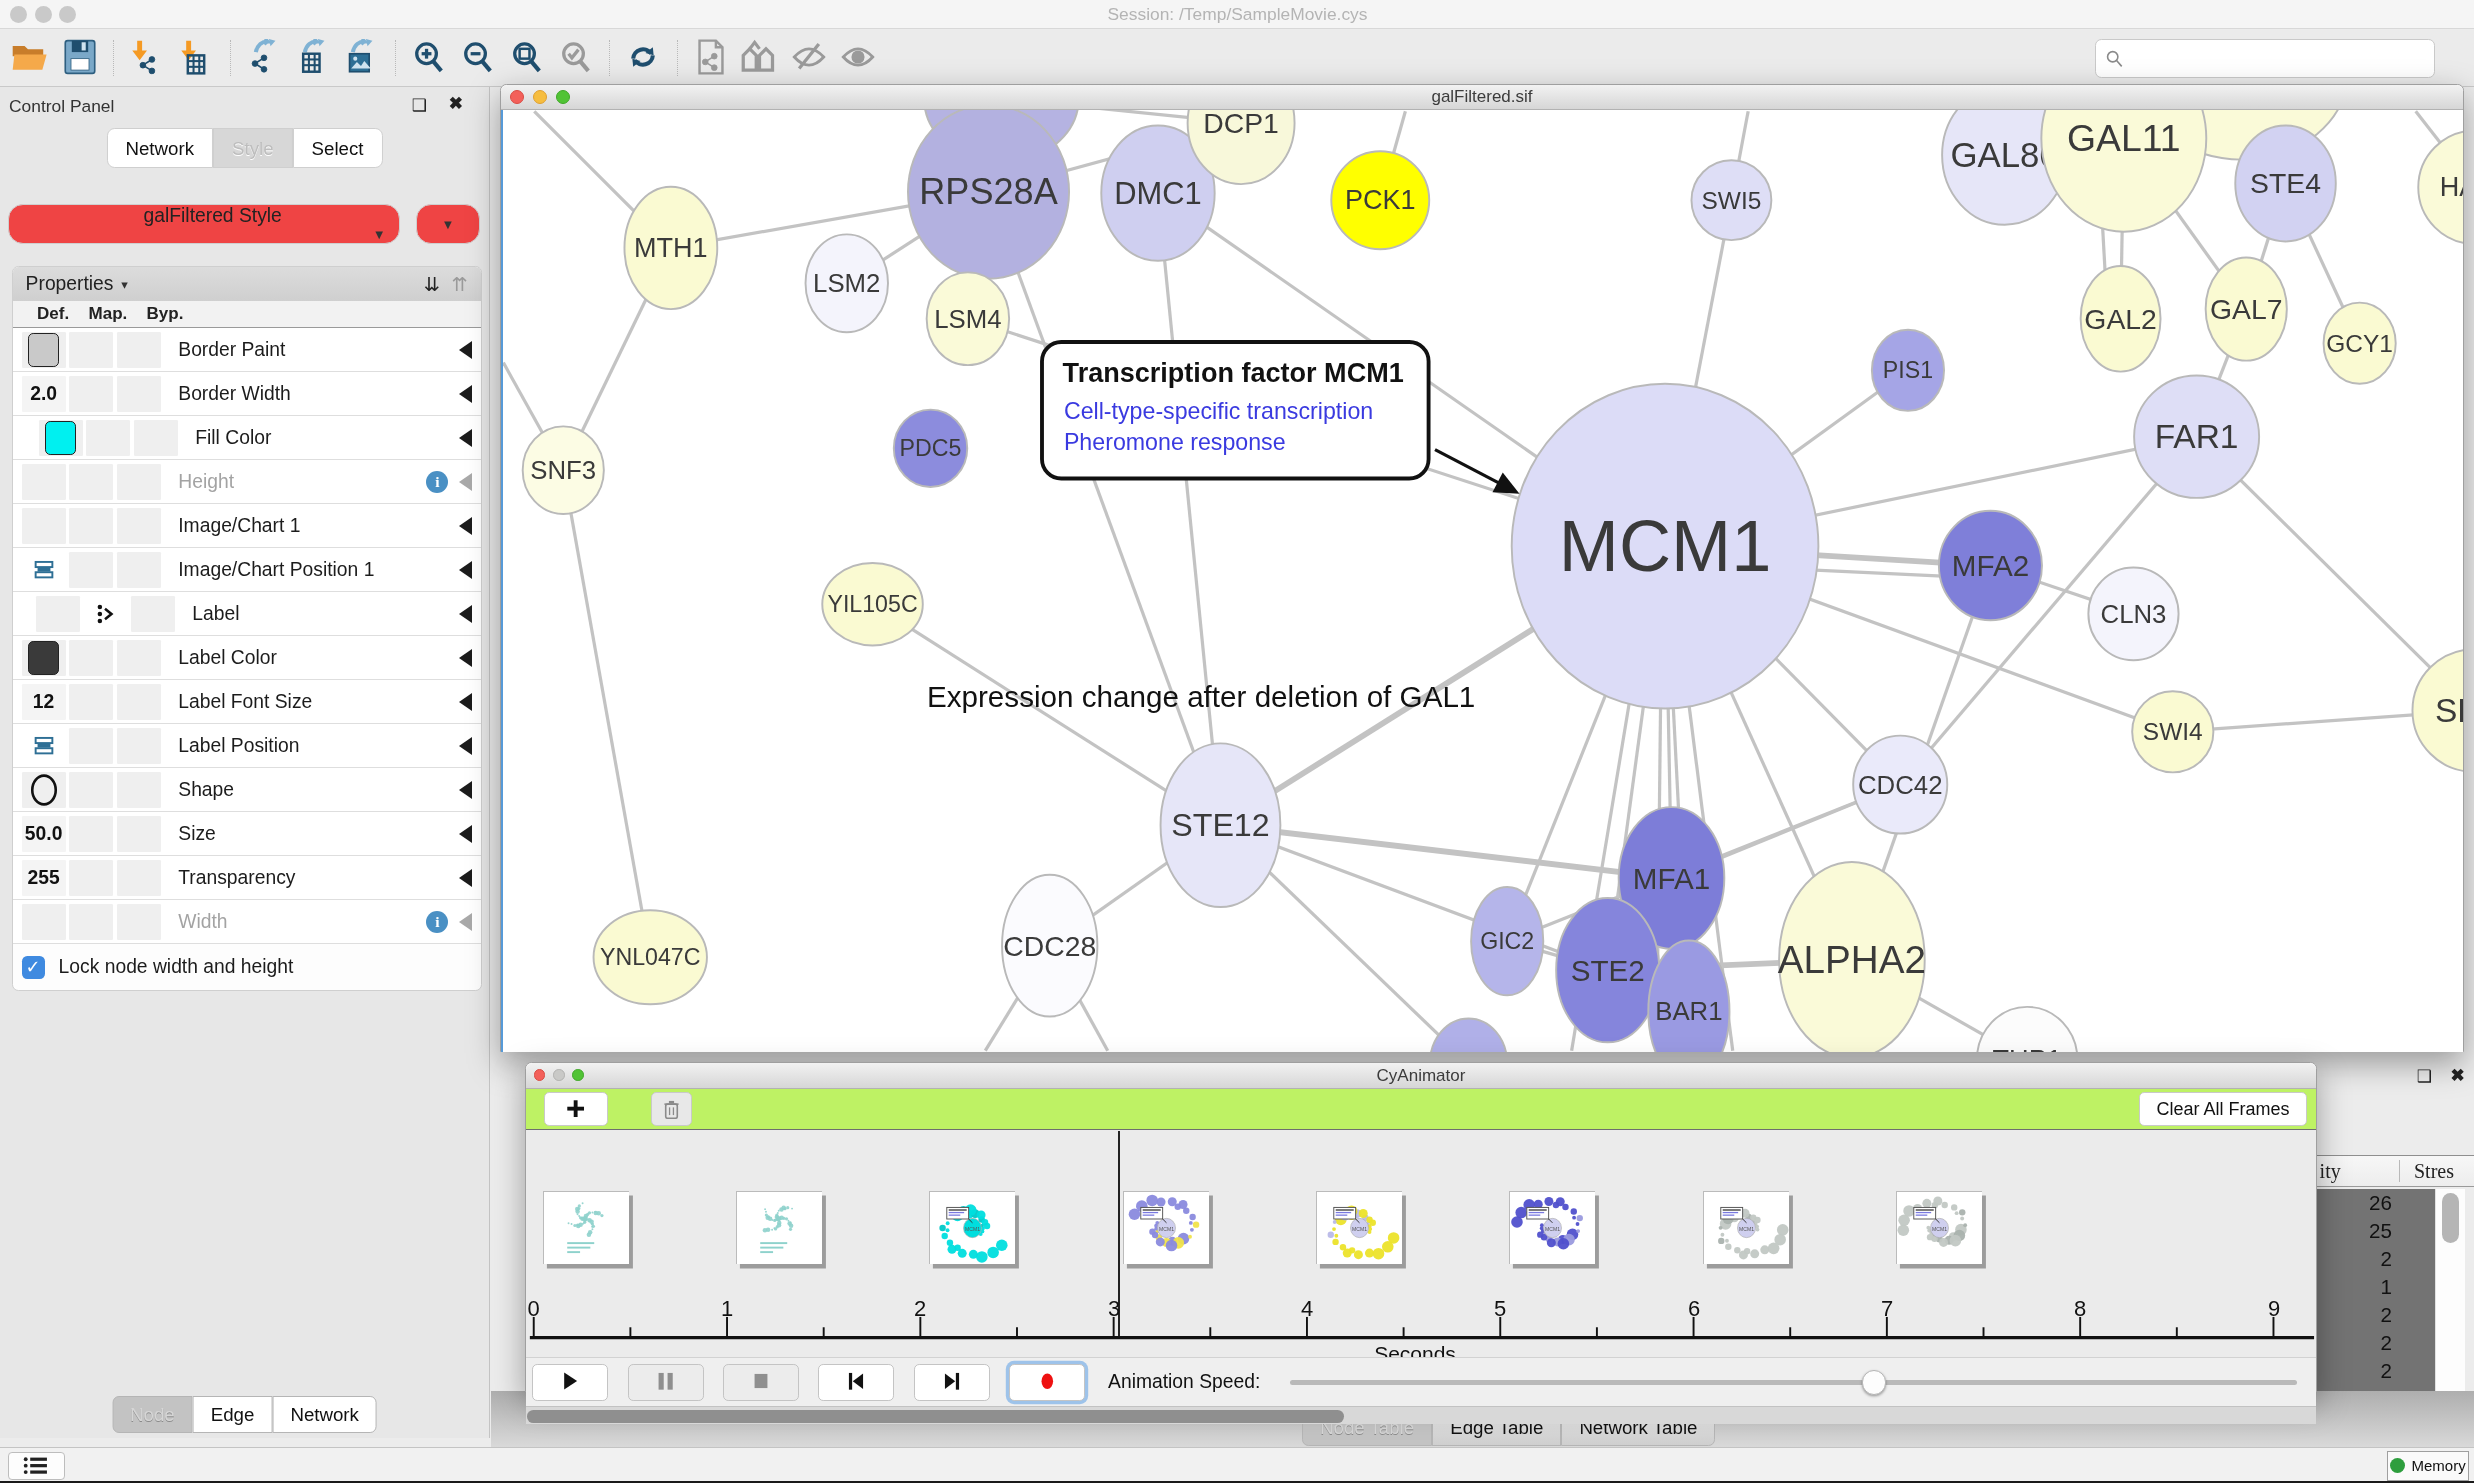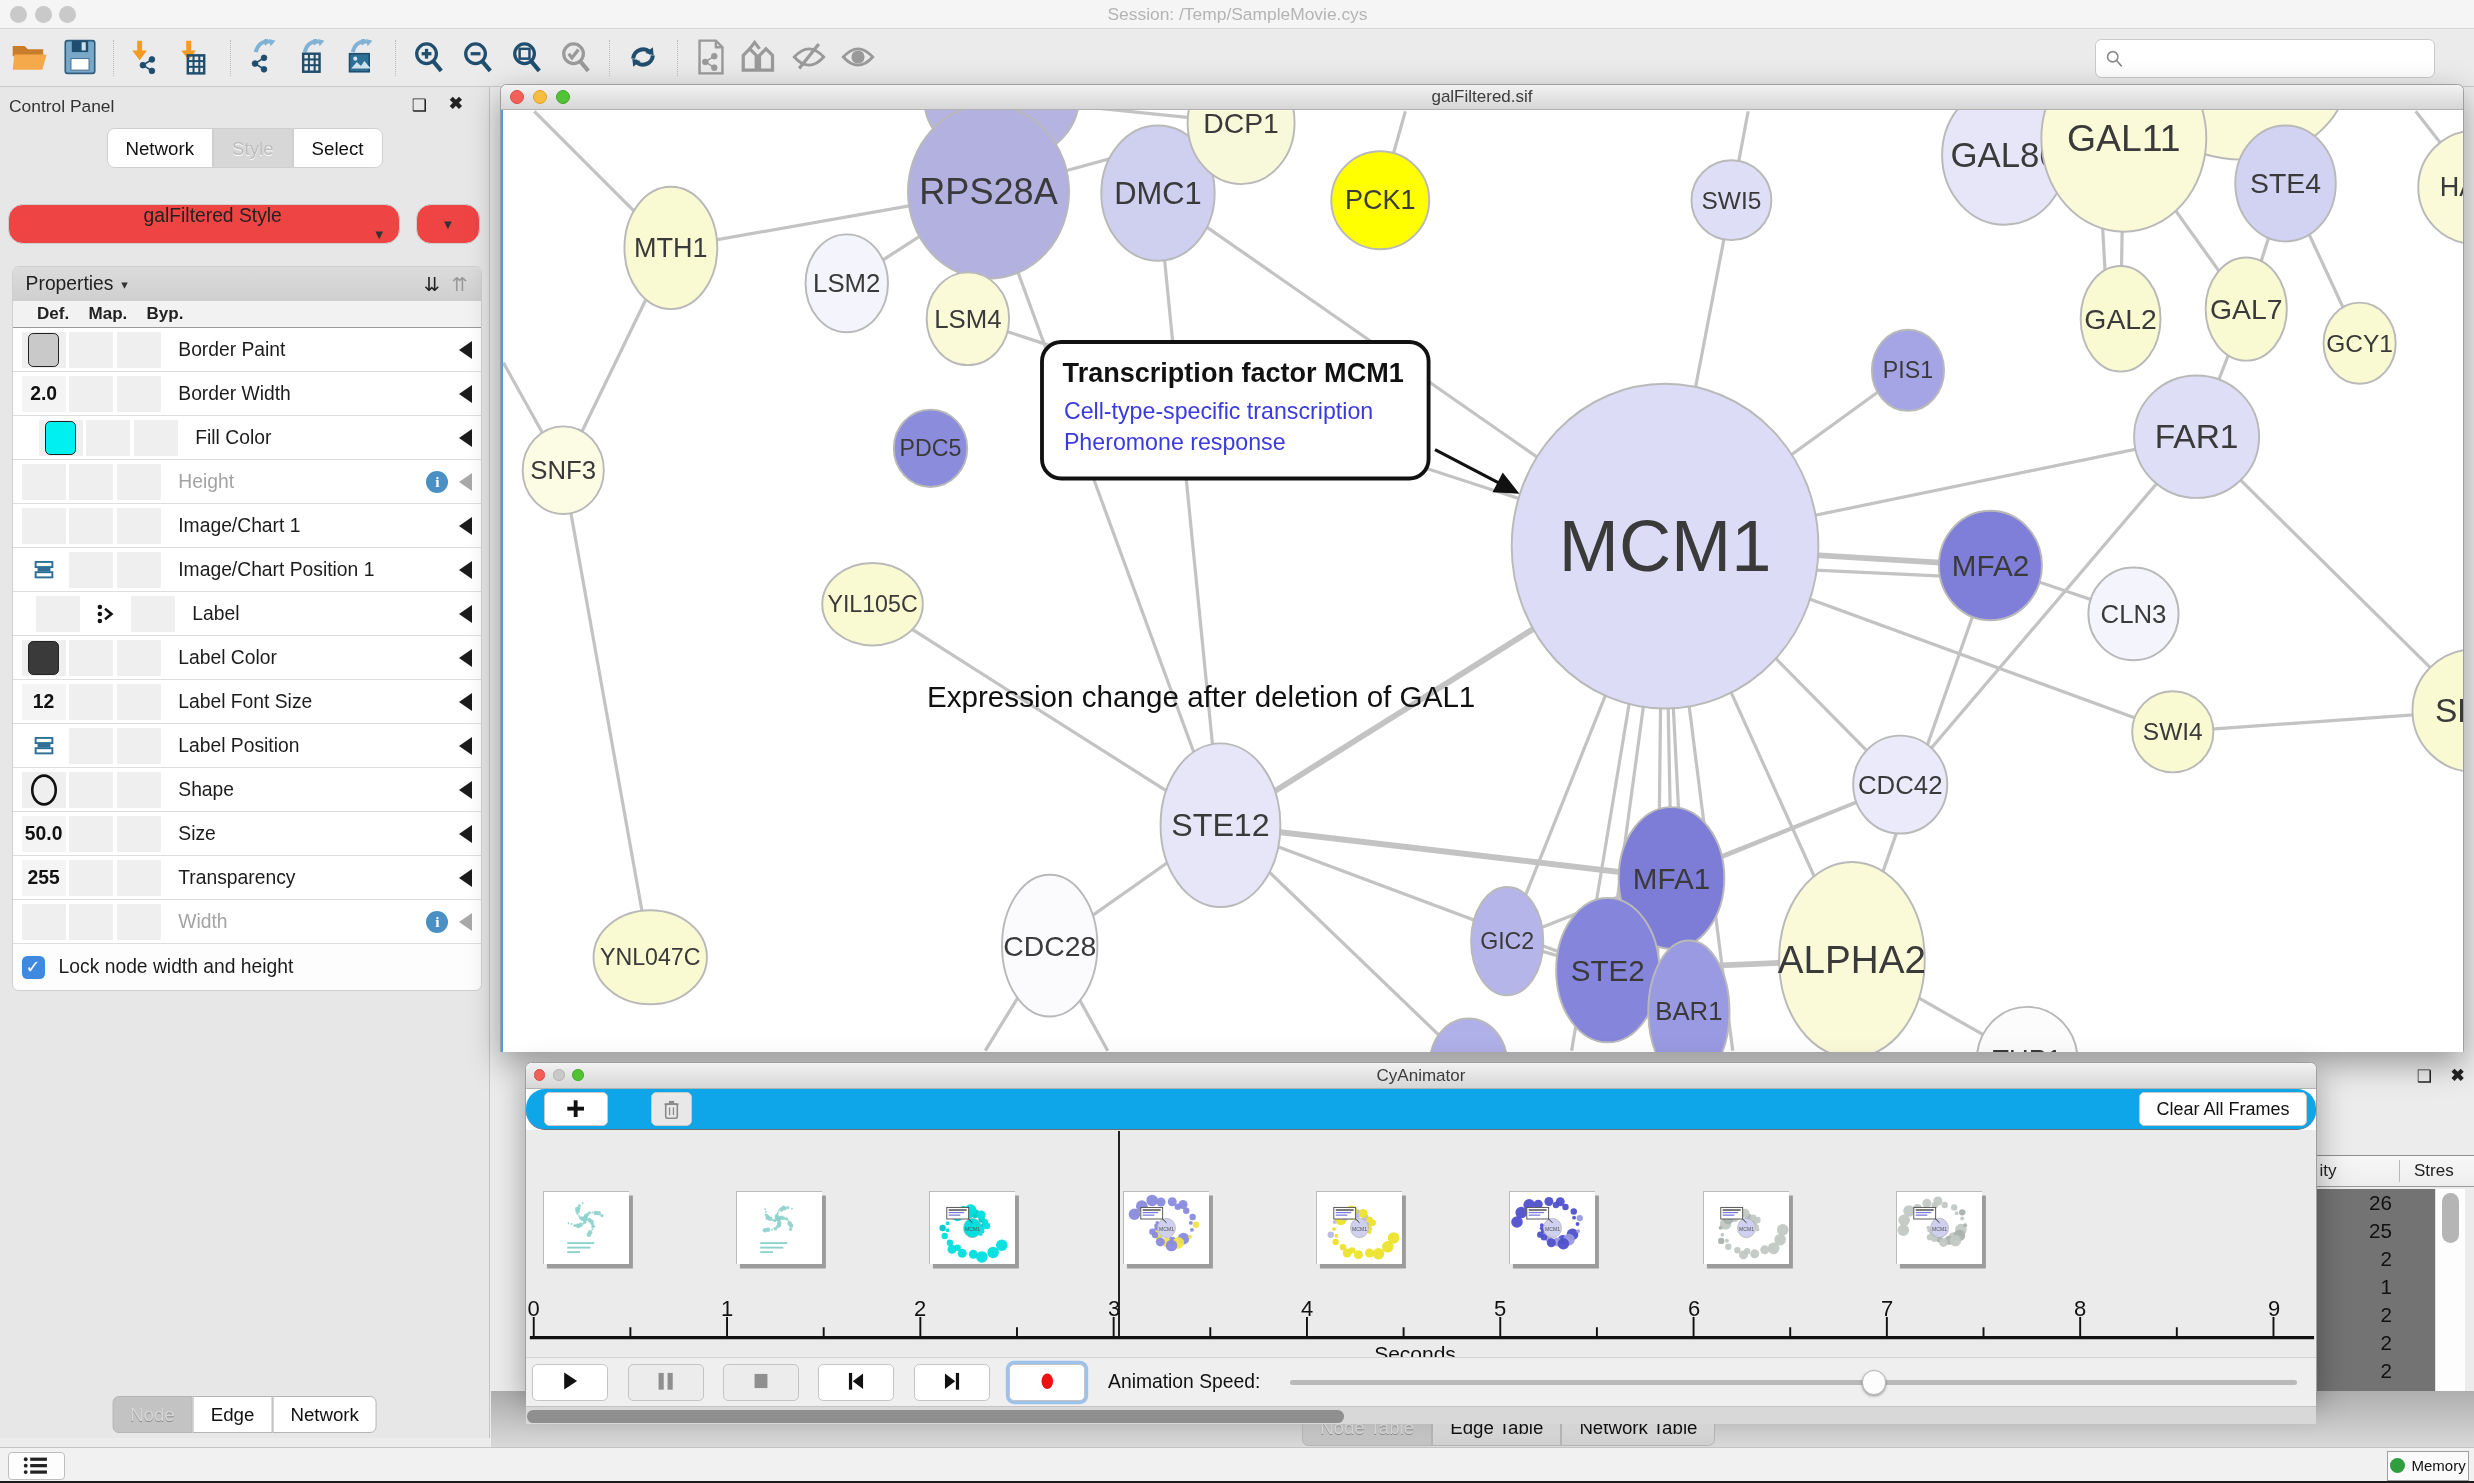--- a/index.html
+++ b/index.html
@@ -40,31 +40,31 @@
   .lock-row { display:flex; align-items:center; padding:11.6px 9px; }
   .checkbox { width:23px; height:23px; background:#3f8ae0; border-radius:5.2px; color:#fff; font-size:18px; text-align:center; line-height:23px; }
 
   
   .win { background:#fff; border:0.6px solid #9f9f9f; border-radius:6.4px 6.4px 0 0; box-shadow:0 11.6px 32px rgba(0,0,0,0.35); }
   .win-titlebar { height:24.5px; background:linear-gradient(#f2f2f2,#d6d6d6); border-bottom:0.6px solid #b2b2b2; border-radius:6.4px 6.4px 0 0; position:relative; }
   .win-title { width:100%; text-align:center; font-size:17px; color:#3c3c3c; line-height:24.5px; }
   .light { width:14px; height:14px; border-radius:50%; position:absolute; top:5.2px; }
 
   
-  .cya-toolbar { height:41px; background:#0ea5e9; display:flex; align-items:center; position:relative; border-bottom:1.9px solid #6e6e6e;border-radius:19px; }
+  .cya-toolbar { height:41px; background:#bef264; display:flex; align-items:center; position:relative; border-bottom:1.9px solid #6e6e6e; }
   .cya-btn { height:34px; border:0.6px solid #c9c9c9; border-radius:5.2px; background:#fff; display:flex; align-items:center; justify-content:center; }
   .frames-area { background:#ebebeb; position:relative; height:227px; }
   .thumb { position:absolute; top:61px; width:86px; height:73px; background:#fff; border:0.6px solid #bbb; box-shadow:3.9px 4.5px 0 #9c9c9c; }
   .tick-label { position:absolute; font-size:22px; color:#111; transform:translateX(-50%); }
   .ctrl-btn { width:76px; height:37px; background:#fff; border:0.6px solid #c4c4c4; border-radius:5.2px; display:flex; align-items:center; justify-content:center; margin-right:19.3px; }
   .ctrl-btn.dim { background:#ececec; }
   .ctrl-btn.record { box-shadow:0 0 0 3.2px #9ec3ea; }
 
   
-  .tblhead { font-size:17px; color:#222; }
+  .tblhead { font-size:20px; color:#222;font-family:Liberation Serif, serif; }
   .tblval { font-size:20.6px; color:#111; text-align:right; }
 
   .bottom-tab { height:37px; line-height:36px; padding:0 17px; font-size:18.7px; background:#dcdcdc; border:0.6px solid #b5b5b5; color:#111; }
   .bottom-tab.active { background:#c3c3c3; color:#d6d6d6; text-shadow:0 0.6px 0.6px #8a8a8a; }
   .statusbar { left:0; top:1447px; width:2475px; height:34px; background:#f1f1f1; border-top:1.3px solid #c4c4c4; }
 </style>
 </head>
 <body>
 
 <div class="abs titlebar">

